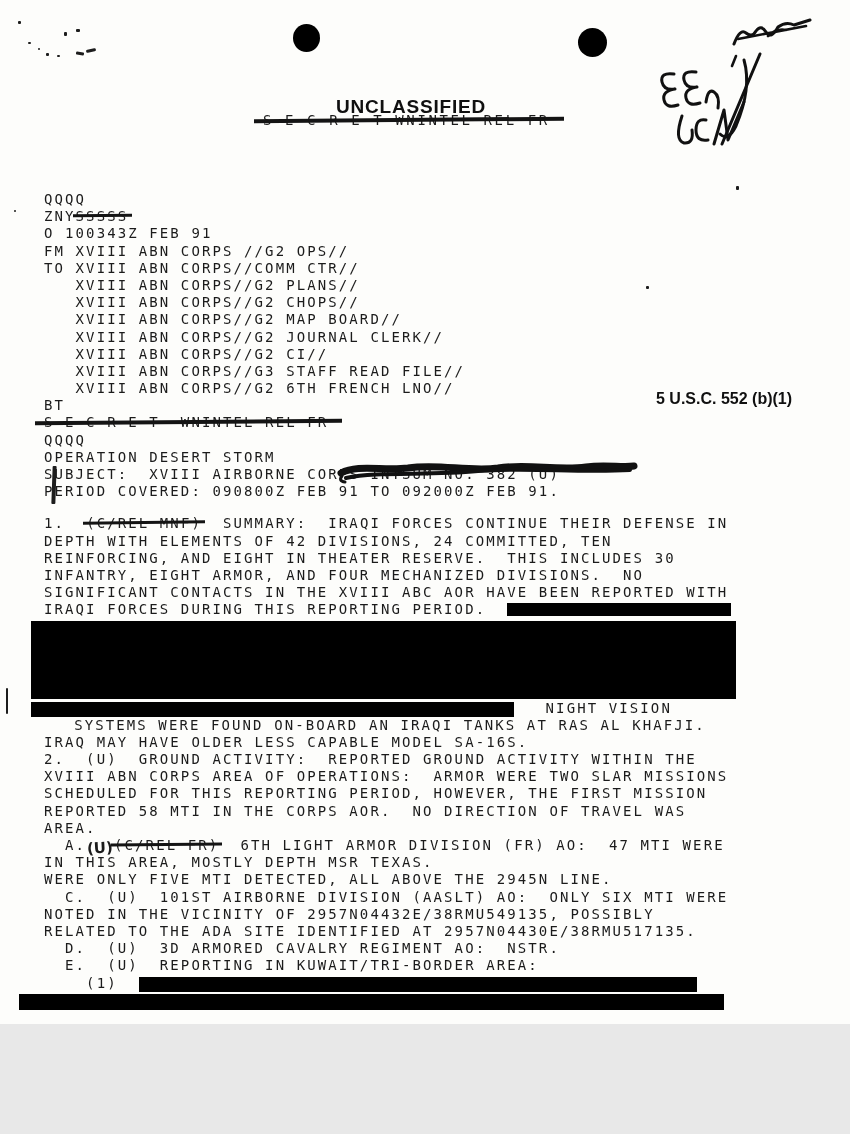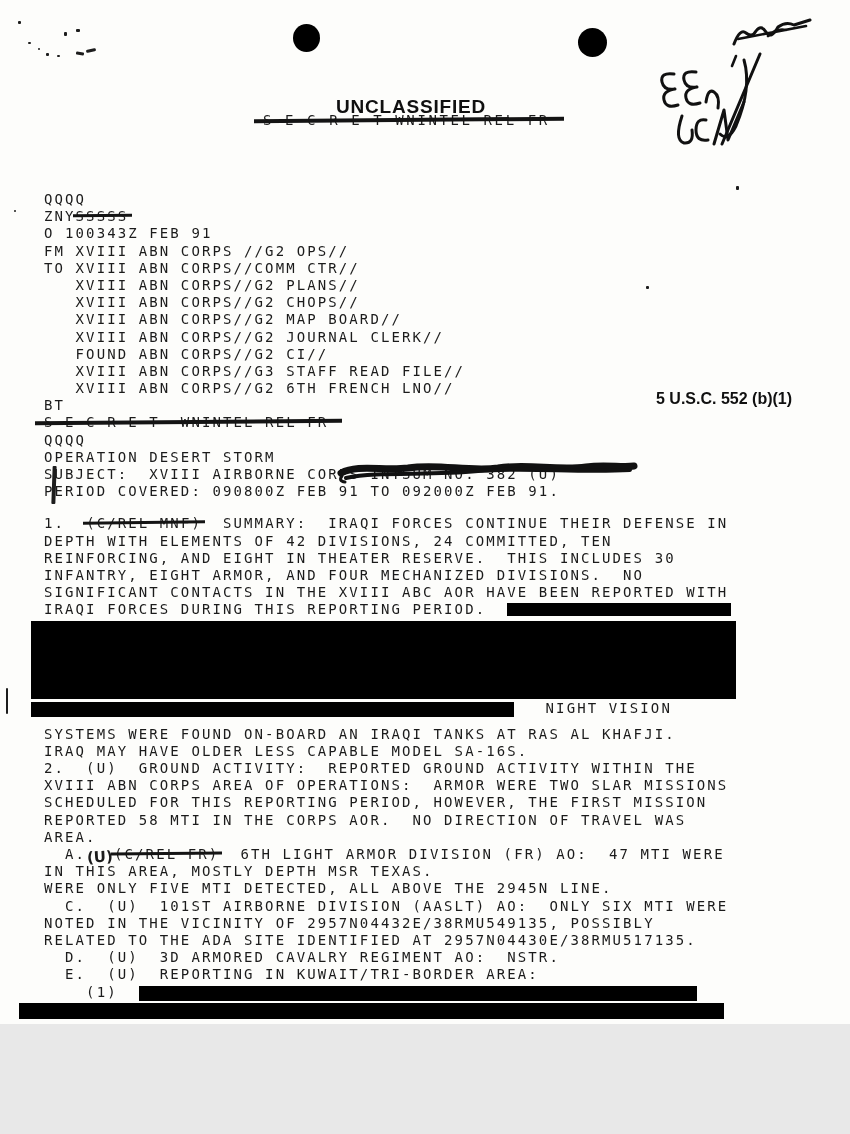--- a/index.html
+++ b/index.html
@@ -82,38 +82,38 @@
   <div class="doc-body">
       <div class="line"><span>QQQQ</span></div>
       <div class="line"><span>ZNY</span><span class="strike">SSSSS</span></div>
       <div class="line"><span>O 100343Z FEB 91</span></div>
       <div class="line"><span>FM XVIII ABN CORPS //G2 OPS//</span></div>
       <div class="line"><span>TO XVIII ABN CORPS//COMM CTR//</span></div>
       <div class="line"><span>   XVIII ABN CORPS//G2 PLANS//</span></div>
       <div class="line"><span>   XVIII ABN CORPS//G2 CHOPS//</span></div>
       <div class="line"><span>   XVIII ABN CORPS//G2 MAP BOARD//</span></div>
       <div class="line"><span>   XVIII ABN CORPS//G2 JOURNAL CLERK//</span></div>
-      <div class="line"><span>   FOUND ABN CORPS//G2 CI//</span></div>
+      <div class="line"><span>   XVIII ABN CORPS//G2 CI//</span></div>
       <div class="line"><span>   XVIII ABN CORPS//G3 STAFF READ FILE//</span></div>
       <div class="line"><span>   XVIII ABN CORPS//G2 6TH FRENCH LNO//</span></div>
       <div class="line"><span>BT</span></div>
       <div class="line"><span class="strike heavy">S E C R E T  WNINTEL REL FR</span></div>
       <div class="line"><span>QQQQ</span></div>
       <div class="line"><span>OPERATION DESERT STORM</span></div>
       <div class="line"><span>SUBJECT:  XVIII AIRBORNE CORPS INTSUM NO. 382 (U)</span></div>
       <div class="line"><span>PERIOD COVERED: 090800Z FEB 91 TO 092000Z FEB 91.</span></div>
       <div class="line" style="margin-top: 15px;"><span>1.  </span><span class="strike">(C/REL MNF)</span><span>  SUMMARY:  IRAQI FORCES CONTINUE THEIR DEFENSE IN</span></div>
       <div class="line"><span>DEPTH WITH ELEMENTS OF 42 DIVISIONS, 24 COMMITTED, TEN</span></div>
       <div class="line"><span>REINFORCING, AND EIGHT IN THEATER RESERVE.  THIS INCLUDES 30</span></div>
       <div class="line"><span>INFANTRY, EIGHT ARMOR, AND FOUR MECHANIZED DIVISIONS.  NO</span></div>
       <div class="line"><span>SIGNIFICANT CONTACTS IN THE XVIII ABC AOR HAVE BEEN REPORTED WITH</span></div>
       <div class="line"><span>IRAQI FORCES DURING THIS REPORTING PERIOD.  </span><span class="redact" style="width: 224px; height: 13px;"></span></div>
       <div class="line tall"><span class="redact" style="width: 705px; height: 78px; margin-left: -13px;"></span></div>
       <div class="line"><span class="redact" style="width: 483px; height: 15px; margin-left: -13px;"></span><span>   NIGHT VISION</span></div>
-      <div class="line" style="margin-top: 9px;"><span>SYSTEMS WERE FOUND ON-BOARD AN IRAQI TANKS AT RAS AL KHAFJI.</span></div>
+      <div class="line" style=" text-align: center;"><span>SYSTEMS WERE FOUND ON-BOARD AN IRAQI TANKS AT RAS AL KHAFJI.</span></div>
       <div class="line"><span>IRAQ MAY HAVE OLDER LESS CAPABLE MODEL SA-16S.</span></div>
       <div class="line"><span>2.  (U)  GROUND ACTIVITY:  REPORTED GROUND ACTIVITY WITHIN THE</span></div>
       <div class="line"><span>XVIII ABN CORPS AREA OF OPERATIONS:  ARMOR WERE TWO SLAR MISSIONS</span></div>
       <div class="line"><span>SCHEDULED FOR THIS REPORTING PERIOD, HOWEVER, THE FIRST MISSION</span></div>
       <div class="line"><span>REPORTED 58 MTI IN THE CORPS AOR.  NO DIRECTION OF TRAVEL WAS</span></div>
       <div class="line"><span>AREA.</span></div>
       <div class="line"><span>  A.</span><span class="hand">(U)</span><span class="strike">(C/REL FR)</span><span>  6TH LIGHT ARMOR DIVISION (FR) AO:  47 MTI WERE</span></div>
       <div class="line"><span>IN THIS AREA, MOSTLY DEPTH MSR TEXAS.</span></div>
       <div class="line"><span>WERE ONLY FIVE MTI DETECTED, ALL ABOVE THE 2945N LINE.</span></div>
       <div class="line"><span>  C.  (U)  101ST AIRBORNE DIVISION (AASLT) AO:  ONLY SIX MTI WERE</span></div>

